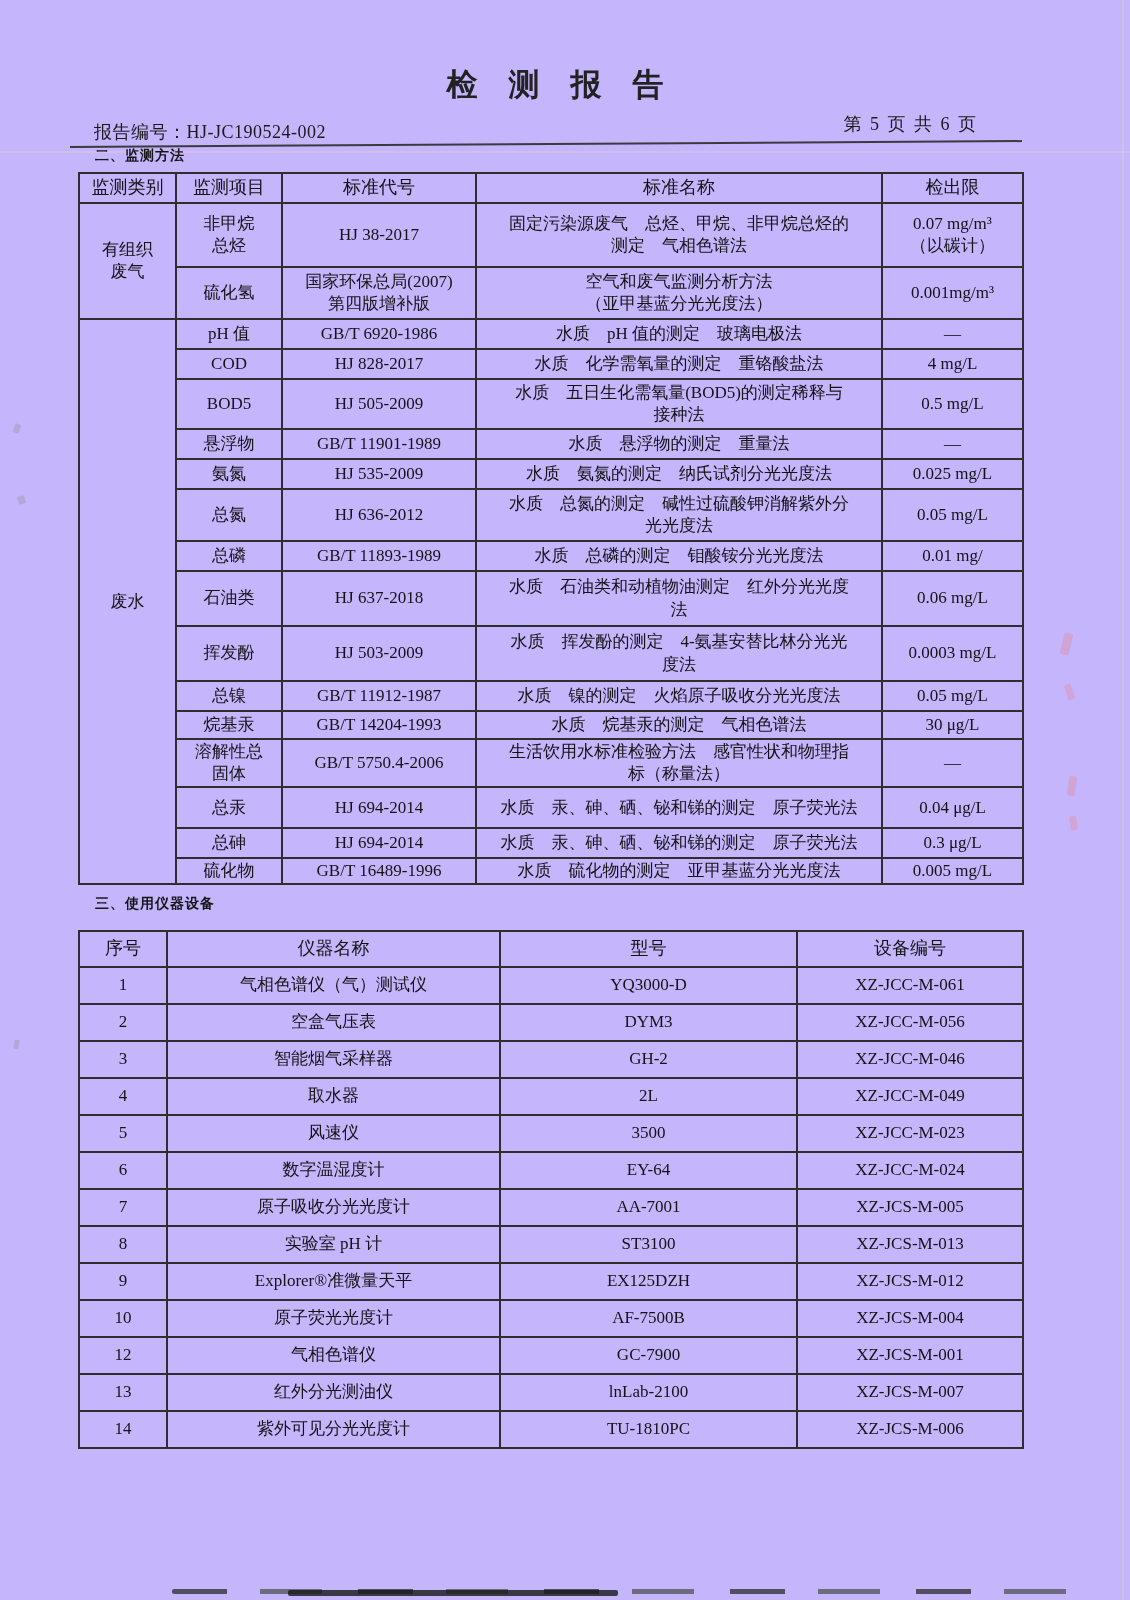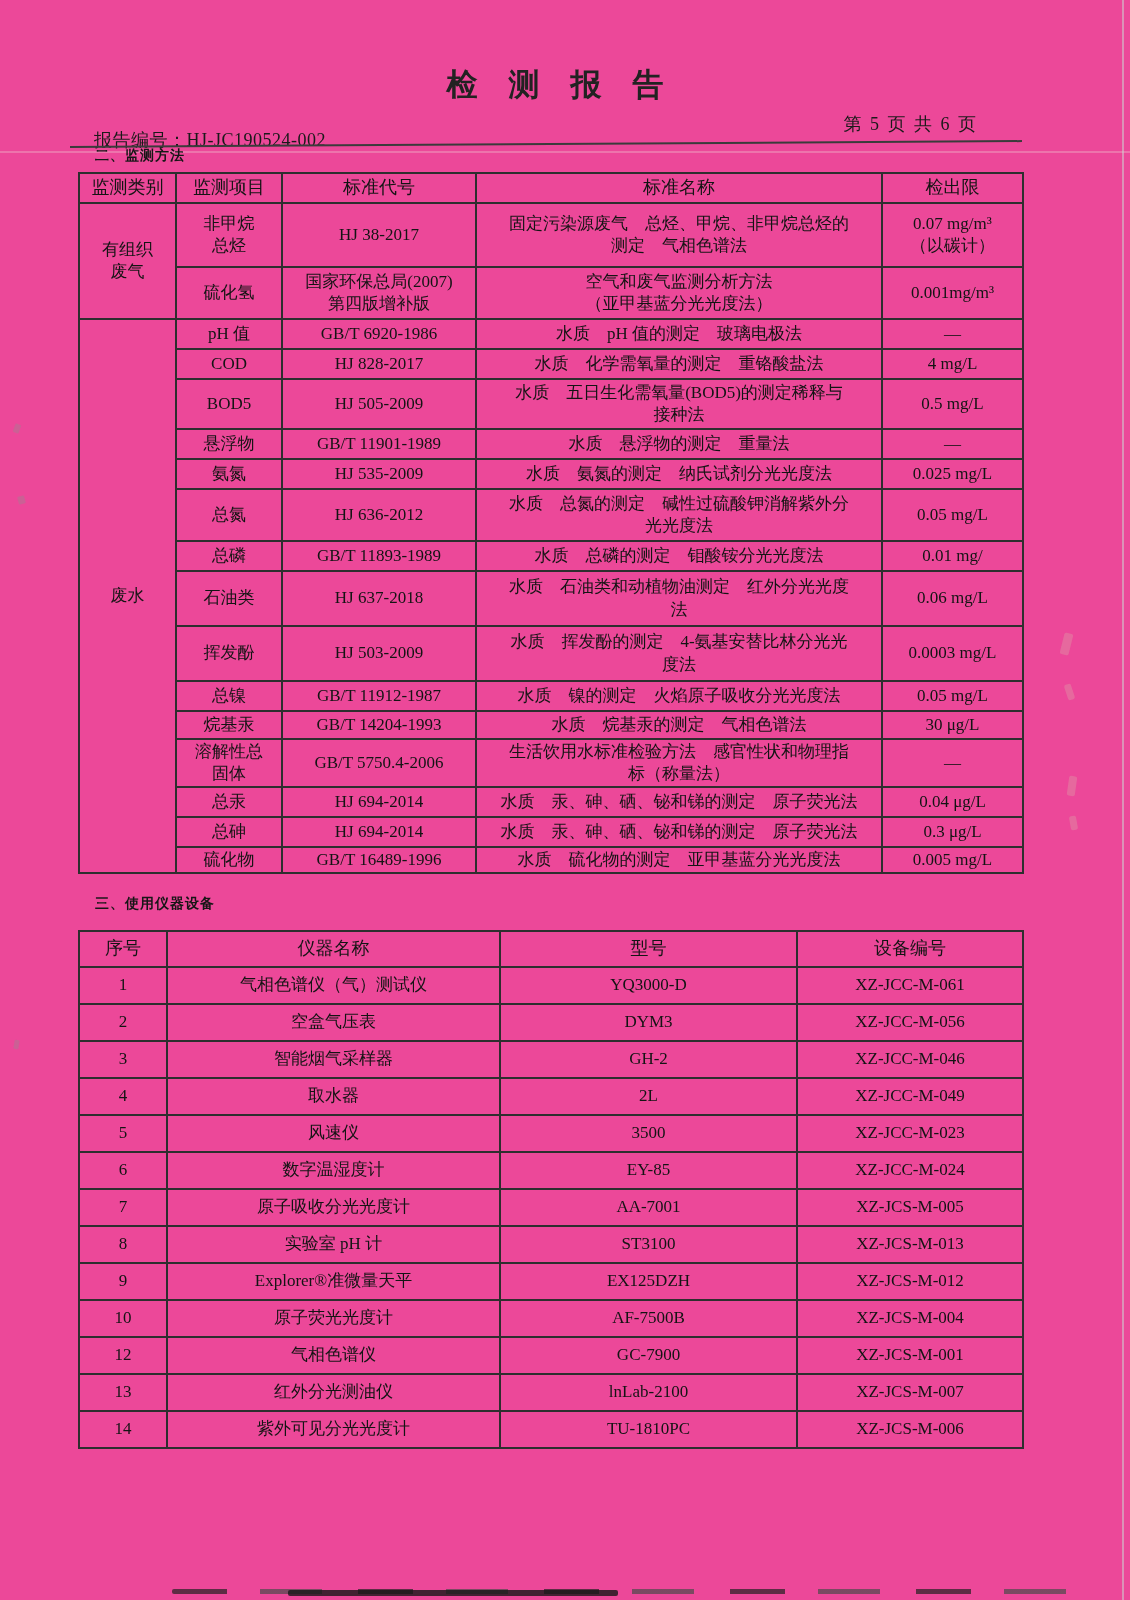--- a/index.html
+++ b/index.html
@@ -1,27 +1,27 @@
 <!DOCTYPE html>
 <html><head>
 <meta charset="utf-8">
 <style>
   html,body{margin:0;padding:0;background:#ffffff;}
   .page{
     position:relative;width:1130px;height:1600px;margin:0 auto;
-    background:#ec4899;color:#1c1c1c;overflow:hidden;
+    background:#c4b5fd;color:#1c1c1c;overflow:hidden;
     font-family:"Liberation Serif","DejaVu Serif",serif;
   }
   .doc-title{
     position:absolute;top:64px;left:0;width:1110px;text-align:center;
     font-family:"Liberation Sans","DejaVu Sans",sans-serif;
     font-weight:bold;font-size:31px;color:#222;
   }
   .report-no{
-    position:absolute;top:128px;left:94px;font-size:18px;color:#1a1a1a;letter-spacing:.5px;
+    position:absolute;top:120px;left:94px;font-size:18px;color:#1a1a1a;letter-spacing:.5px;
   }
   .page-info{
     position:absolute;top:112px;right:152px;font-size:18px;color:#1a1a1a;letter-spacing:2px;
   }
   .head-rule{
     position:absolute;left:70px;top:143px;width:952px;height:2px;background:#3b3b3b;
     transform:rotate(-0.35deg);
   }
   .faint-rule{
     position:absolute;left:0;top:151px;width:1130px;height:2px;background:#f0c9d2;opacity:.35;
@@ -180,21 +180,21 @@
       <td>30 μg/L</td>
     </tr>
     <tr style="height:37px">
       <td>溶解性总
 固体</td>
       <td>GB/T 5750.4-2006</td>
       <td>生活饮用水标准检验方法　感官性状和物理指
 标（称量法）</td>
       <td>—</td>
     </tr>
-    <tr style="height:30px">
+    <tr style="height:41px">
       <td>总汞</td>
       <td>HJ 694-2014</td>
       <td>水质　汞、砷、硒、铋和锑的测定　原子荧光法</td>
       <td>0.04 μg/L</td>
     </tr>
     <tr style="height:30px">
       <td>总砷</td>
       <td>HJ 694-2014</td>
       <td>水质　汞、砷、硒、铋和锑的测定　原子荧光法</td>
       <td>0.3 μg/L</td>
@@ -250,21 +250,21 @@
     </tr>
     <tr style="height:37px">
       <td>5</td>
       <td>风速仪</td>
       <td>3500</td>
       <td>XZ-JCC-M-023</td>
     </tr>
     <tr style="height:37px">
       <td>6</td>
       <td>数字温湿度计</td>
-      <td>EY-85</td>
+      <td>EY-64</td>
       <td>XZ-JCC-M-024</td>
     </tr>
     <tr style="height:37px">
       <td>7</td>
       <td>原子吸收分光光度计</td>
       <td>AA-7001</td>
       <td>XZ-JCS-M-005</td>
     </tr>
     <tr style="height:37px">
       <td>8</td>

